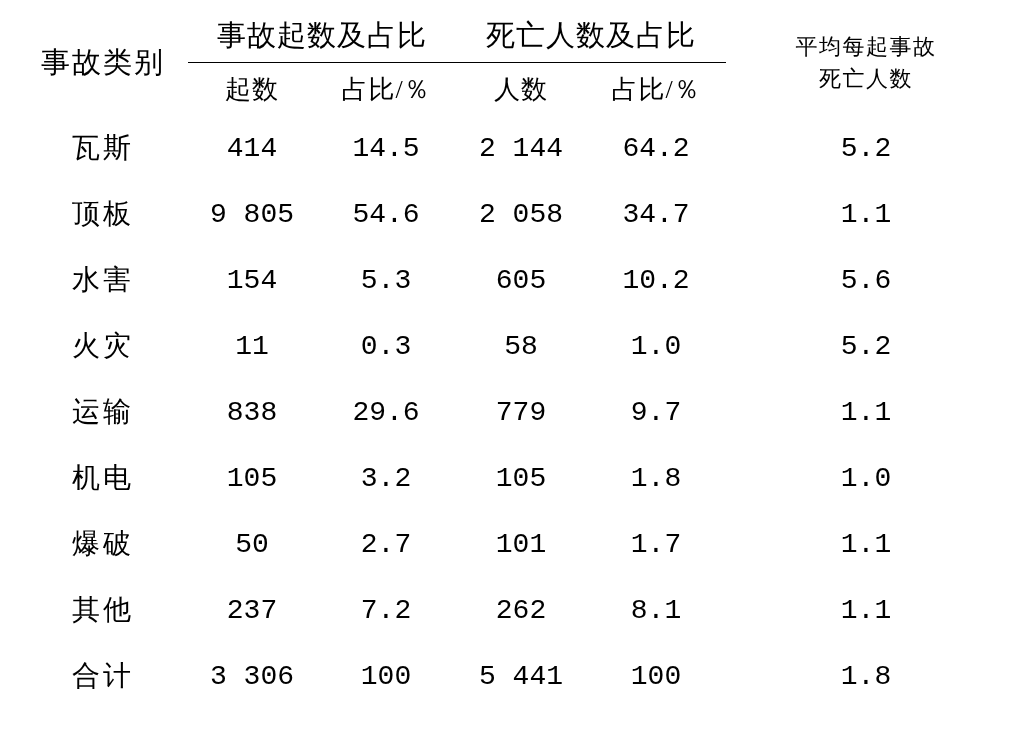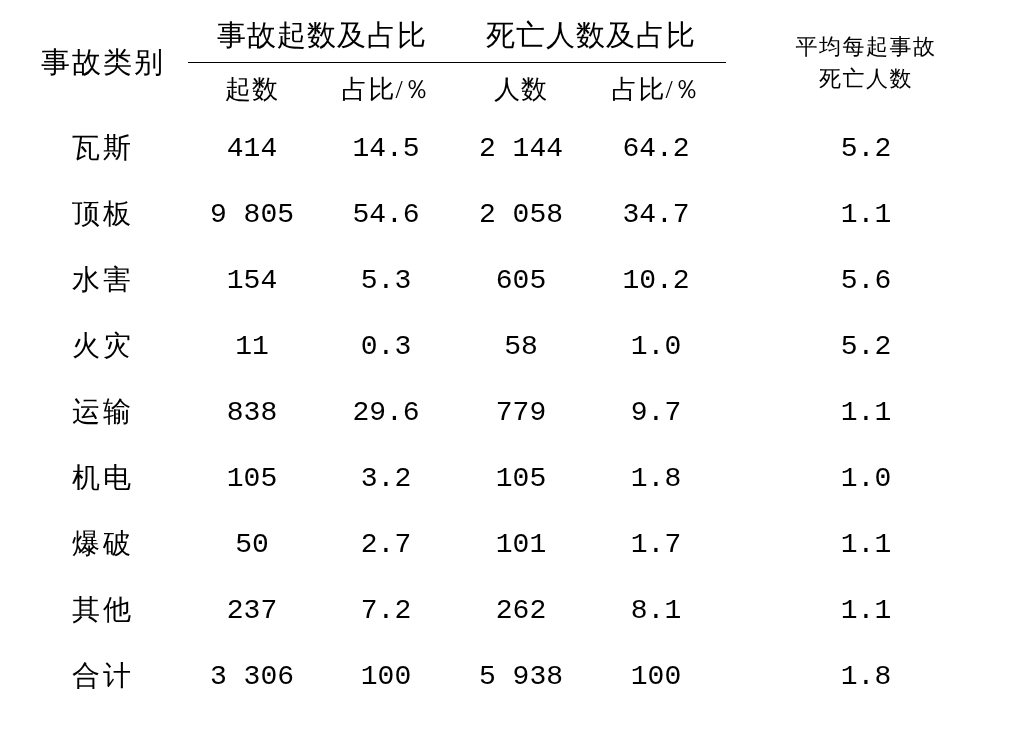--- a/index.html
+++ b/index.html
@@ -185,21 +185,21 @@
         <td class="num">237</td>
         <td class="num">7.2</td>
         <td class="num">262</td>
         <td class="num">8.1</td>
         <td class="num">1.1</td>
       </tr>
       <tr class="body-row">
         <td class="cat-cell">合计</td>
         <td class="num">3 306</td>
         <td class="num">100</td>
-        <td class="num">5 938</td>
+        <td class="num">5 441</td>
         <td class="num">100</td>
         <td class="num">1.8</td>
       </tr>
       <tr class="rule-bot spacer-row">
         <td></td>
           <td></td>
           <td></td>
           <td></td>
           <td></td>
           <td></td>

